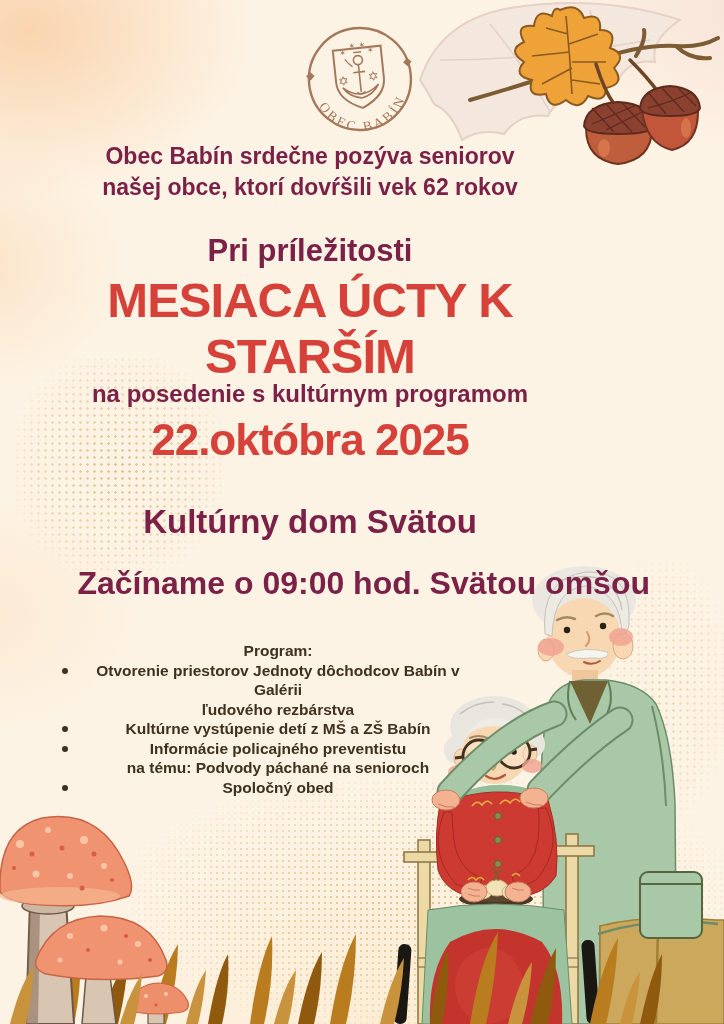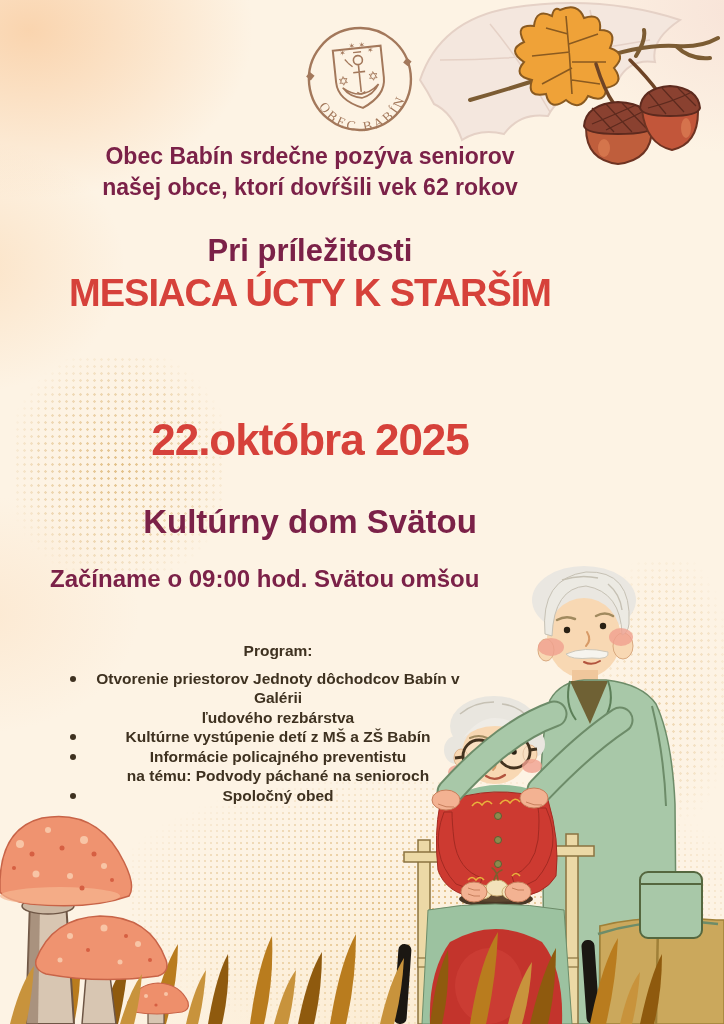--- a/index.html
+++ b/index.html
@@ -36,32 +36,32 @@
   #seal{left:294px;top:22px;}
   #leaf{right:0;top:0;}
   #couple{right:0;bottom:0;}
   #mushrooms{left:0;bottom:0;}
 
   .txt{position:absolute;left:0;width:620px;text-align:center;z-index:3;font-weight:bold;}
   .maroon{color:#7b2148;}
   .red{color:#d6413a;}
   #intro{top:141px;font-size:23px;line-height:31px;}
   #occasion-pre{top:233px;font-size:31px;}
-  #occasion-title{top:272px;font-size:38px;letter-spacing:-1px;color:#d6413a;}
+  #occasion-title{top:272px;font-size:49px;letter-spacing:-1px;color:#d6413a;}
   #event-line{top:380px;font-size:24px;}
   #date-line{top:415px;font-size:44px;letter-spacing:-1px;}
   #venue-line{top:503px;font-size:33px;}
-  #start-line{top:565px;font-size:24px;text-align:left;left:50px;width:600px;}
+  #start-line{top:565px;font-size:32px;text-align:right;left:50px;width:600px;}
 
   #program{
     position:absolute;left:60px;top:641px;width:420px;z-index:3;
     color:#3e3120;font-size:15.5px;font-weight:bold;line-height:19.5px;text-align:center;
   }
   #program-heading{margin:0 0 0 16px;}
-  #program ul{list-style:none;margin:8px;padding:0;}
+  #program ul{list-style:none;margin:0;padding:0;}
   #program li{position:relative;padding-left:16px;}
   #program li::before{
     content:"";position:absolute;left:2px;top:7px;width:6px;height:6px;
     border-radius:50%;background:#3e3120;
   }
   .pl-line{display:block;}
 </style>
 </head>
 <body>
 
@@ -306,20 +306,21 @@
 
   <div id="intro" class="txt maroon">
     <div>Obec Babín srdečne pozýva seniorov</div>
     <div>našej obce, ktorí dovŕšili vek 62 rokov</div>
   </div>
 
   <div id="occasion-pre" class="txt maroon">Pri príležitosti</div>
 
   <div id="occasion-title" class="txt">MESIACA ÚCTY K STARŠÍM</div>
 
+  <div id="event-line" class="txt maroon">na posedenie s kultúrnym programom</div>
 
   <div id="date-line" class="txt red">22.októbra 2025</div>
 
   <div id="venue-line" class="txt maroon">Kultúrny dom Svätou</div>
 
   <div id="start-line" class="txt maroon">Začíname o 09:00 hod. Svätou omšou</div>
 
   <div id="program">
     <p id="program-heading">Program:</p>
     <ul>

